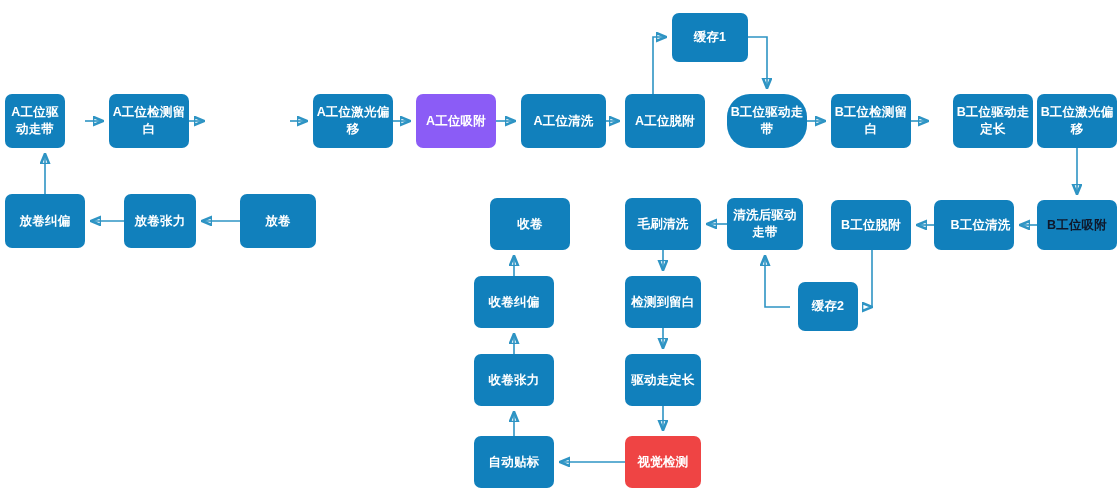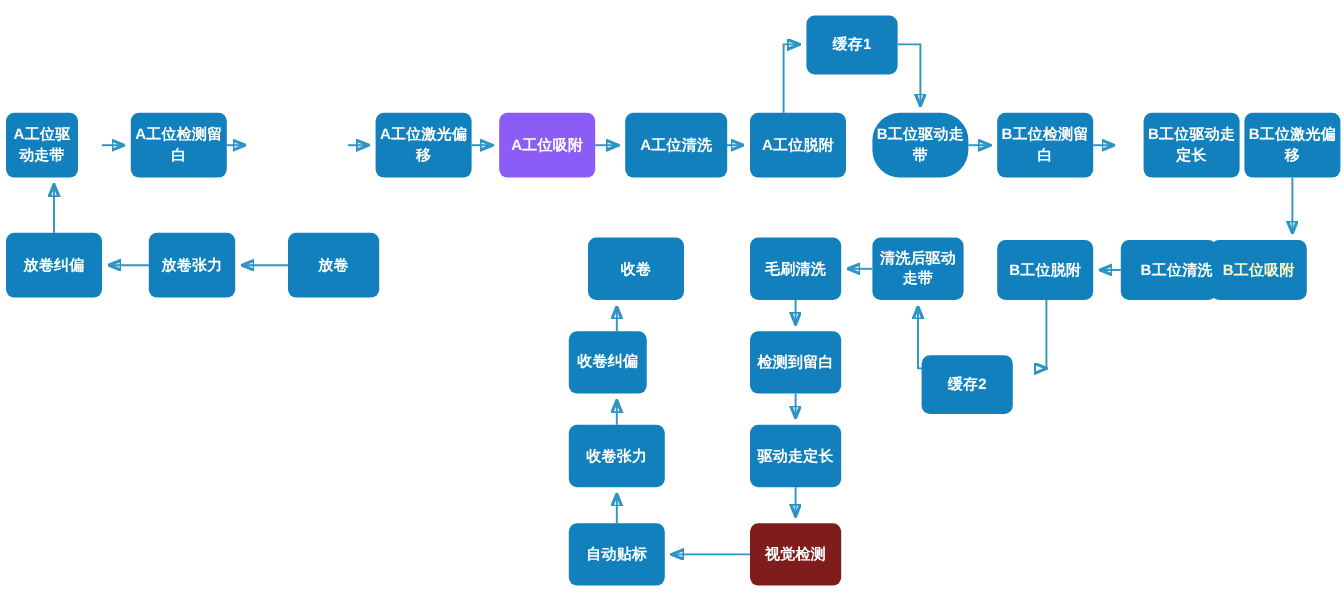--- a/index.html
+++ b/index.html
@@ -130,54 +130,54 @@
     </div>
   <div class="node" style="left: 831px; top: 94px; width: 80px; height: 54px; background: rgb(17, 128, 188); color: rgb(255, 255, 255);">
       <span>B工位检测留白</span>
     </div>
   <div class="node" style="left: 953px; top: 94px; width: 80px; height: 54px; background: rgb(17, 128, 188); color: rgb(255, 255, 255);">
       <span>B工位驱动走定长</span>
     </div>
   <div class="node" style="left: 1037px; top: 94px; width: 80px; height: 54px; background: rgb(17, 128, 188); color: rgb(255, 255, 255);">
       <span>B工位激光偏移</span>
     </div>
-  <div class="node" style="left: 1009px; top: 200px; width: 80px; height: 50px; background: rgb(17, 128, 188); color: #fef9c3;">
+  <div class="node" style="left: 1037px; top: 200px; width: 80px; height: 50px; background: rgb(17, 128, 188); color: #0f172a;">
       <span>B工位吸附</span>
     </div>
   <div class="node" style="left: 934px; top: 200px; width: 80px; height: 50px; background: rgb(17, 128, 188); color: rgb(255, 255, 255); padding-left: 16px;">
       <span>B工位清洗</span>
     </div>
   <div class="node" style="left: 831px; top: 200px; width: 80px; height: 50px; background: rgb(17, 128, 188); color: rgb(255, 255, 255);">
       <span>B工位脱附</span>
     </div>
-  <div class="node" style="left: 768px; top: 282px; width: 76px; height: 49px; background: rgb(17, 128, 188); color: rgb(255, 255, 255); margin-top: 14px;">
+  <div class="node" style="left: 798px; top: 282px; width: 60px; height: 49px; background: rgb(17, 128, 188); color: rgb(255, 255, 255);">
       <span>缓存2</span>
     </div>
   <div class="node" style="left: 727px; top: 198px; width: 76px; height: 52px; background: rgb(17, 128, 188); color: rgb(255, 255, 255);">
       <span>清洗后驱动走带</span>
     </div>
   <div class="node" style="left: 625px; top: 198px; width: 76px; height: 52px; background: rgb(17, 128, 188); color: rgb(255, 255, 255);">
       <span>毛刷清洗</span>
     </div>
   <div class="node" style="left: 625px; top: 276px; width: 76px; height: 52px; background: rgb(17, 128, 188); color: rgb(255, 255, 255);">
       <span>检测到留白</span>
     </div>
   <div class="node" style="left: 625px; top: 354px; width: 76px; height: 52px; background: rgb(17, 128, 188); color: rgb(255, 255, 255);">
       <span>驱动走定长</span>
     </div>
-  <div class="node" style="left: 625px; top: 436px; width: 76px; height: 52px; background: #7f1d1d; color: rgb(255, 255, 255);">
+  <div class="node" style="left: 625px; top: 436px; width: 76px; height: 52px; background: #ef4444; color: rgb(255, 255, 255);">
       <span>视觉检测</span>
     </div>
   <div class="node" style="left: 474px; top: 436px; width: 80px; height: 52px; background: rgb(17, 128, 188); color: rgb(255, 255, 255);">
       <span>自动贴标</span>
     </div>
   <div class="node" style="left: 474px; top: 354px; width: 80px; height: 52px; background: rgb(17, 128, 188); color: rgb(255, 255, 255);">
       <span>收卷张力</span>
     </div>
-  <div class="node" style="left: 474px; top: 276px; width: 65px; height: 52px; background: rgb(17, 128, 188); color: rgb(255, 255, 255); font-family: Liberation Mono, monospace;">
+  <div class="node" style="left: 474px; top: 276px; width: 80px; height: 52px; background: rgb(17, 128, 188); color: rgb(255, 255, 255);">
       <span>收卷纠偏</span>
     </div>
   <div class="node" style="left: 474px; top: 198px; width: 80px; height: 52px; background: rgb(17, 128, 188); color: rgb(255, 255, 255); margin-left: 16px;">
       <span>收卷</span>
     </div>
   <div class="node" style="left: 5px; top: 194px; width: 80px; height: 54px; background: rgb(17, 128, 188); color: rgb(255, 255, 255);">
       <span>放卷纠偏</span>
     </div>
   <div class="node" style="left: 124px; top: 194px; width: 72px; height: 54px; background: rgb(17, 128, 188); color: rgb(255, 255, 255);">
       <span>放卷张力</span>

